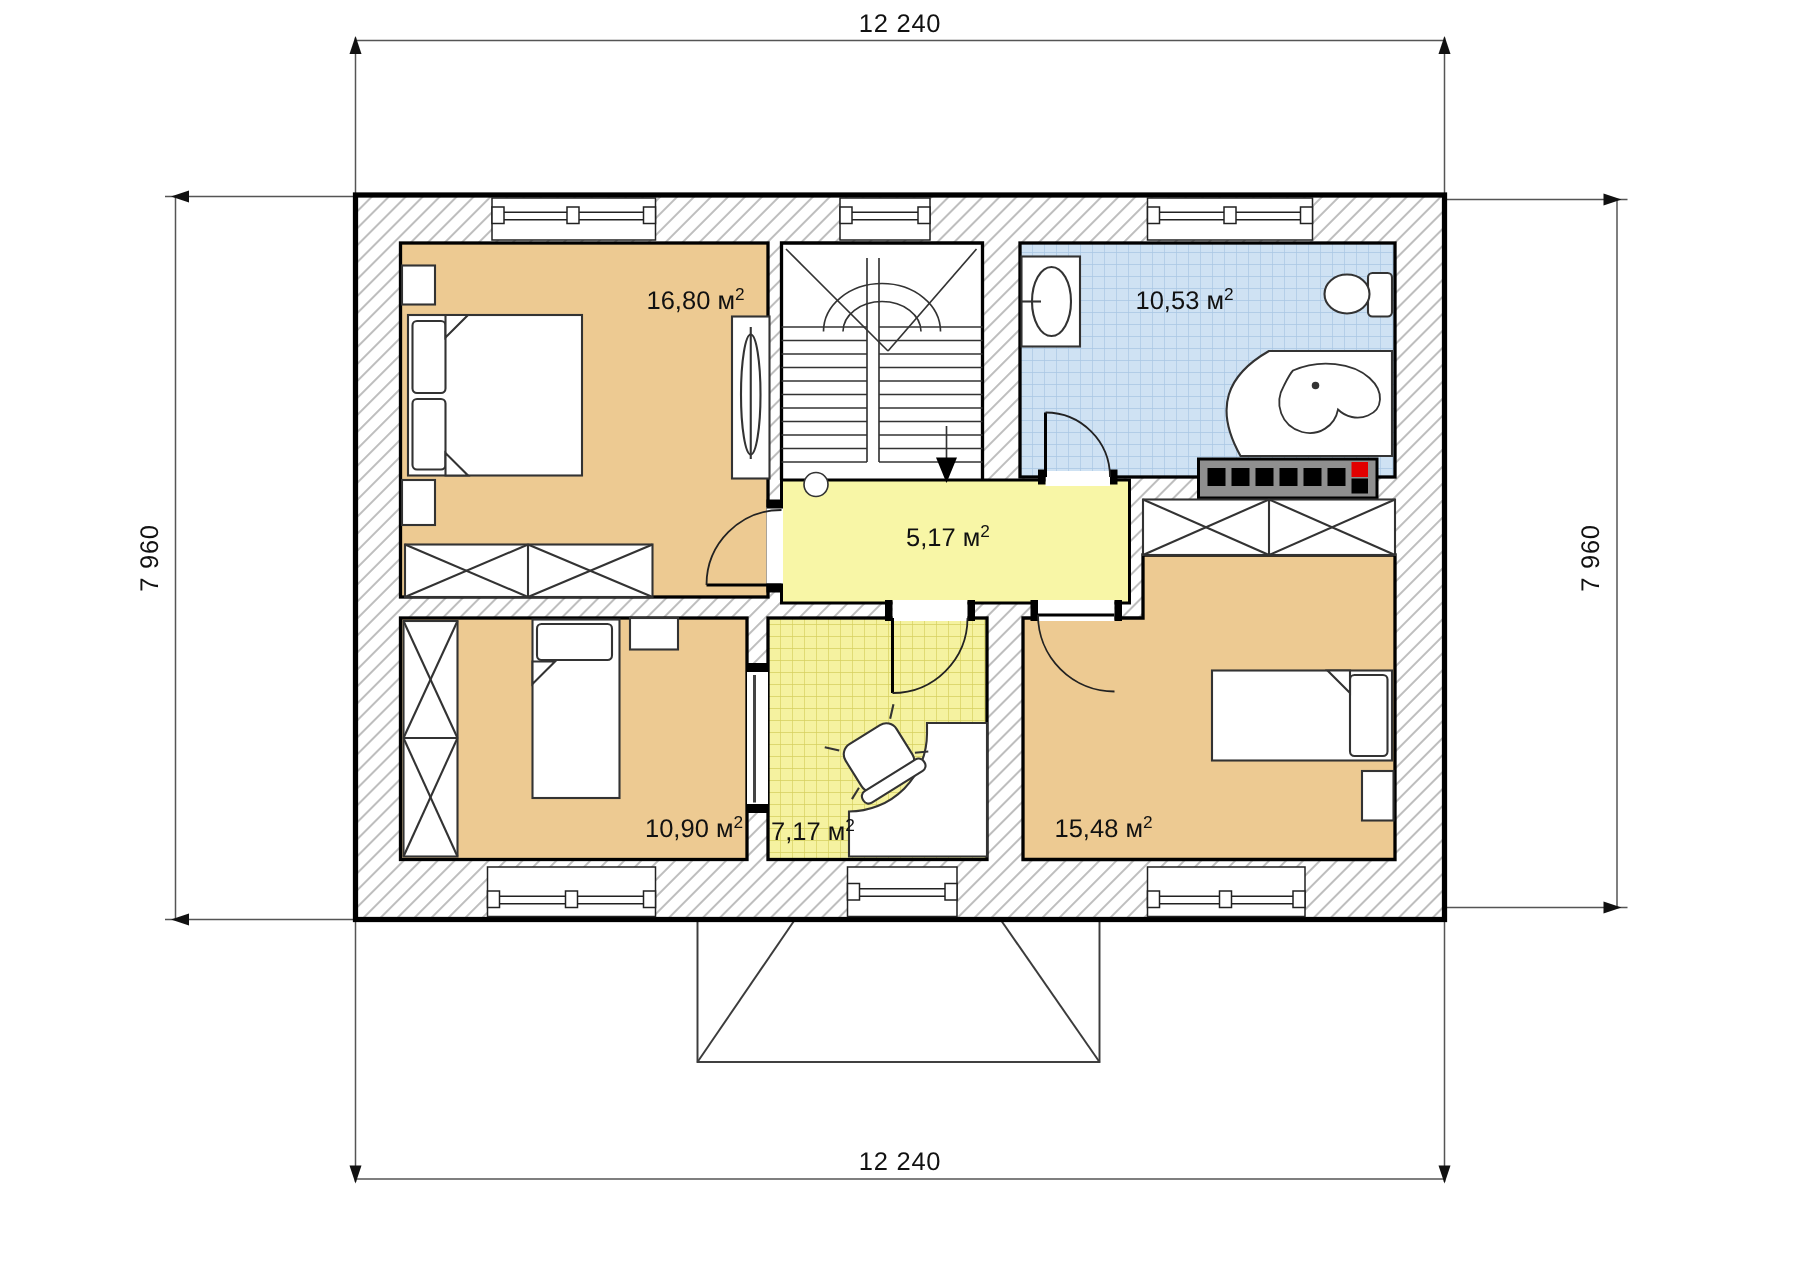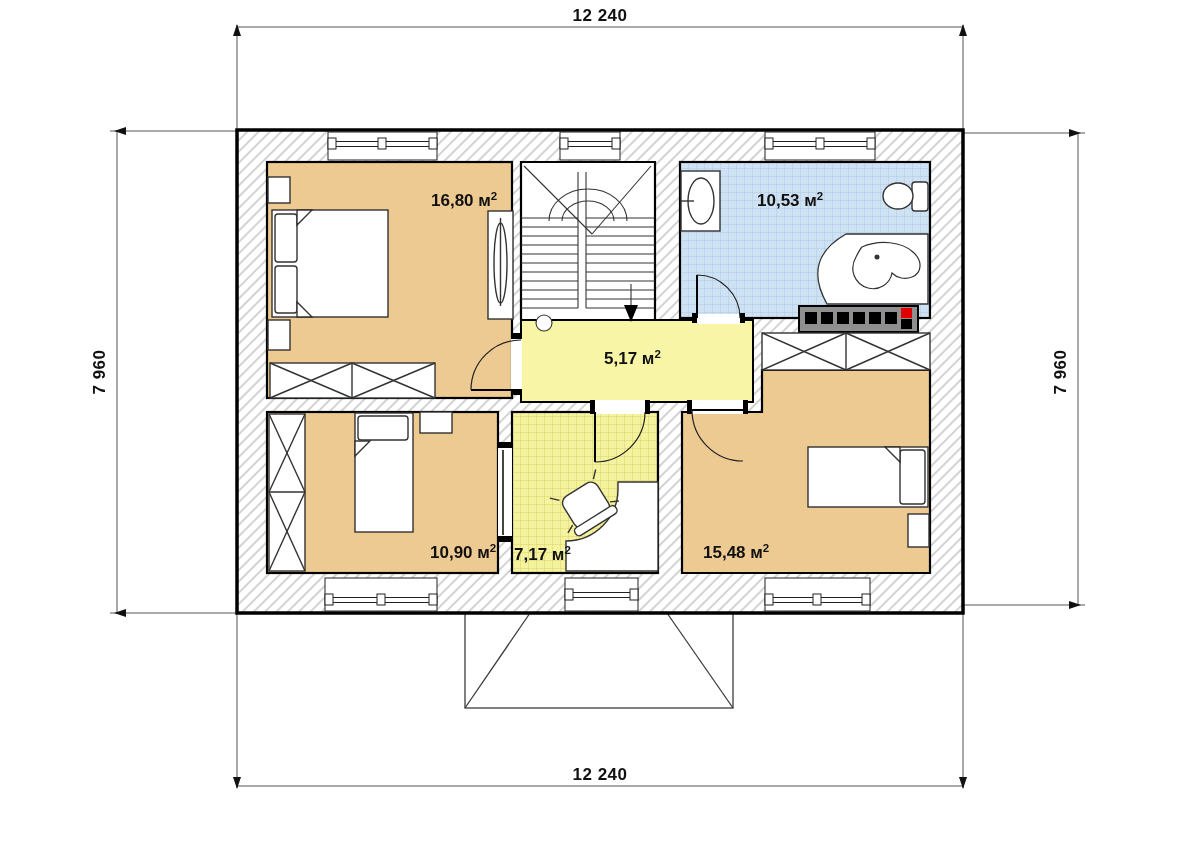--- a/index.html
+++ b/index.html
@@ -1,17 +1,17 @@
 <!DOCTYPE html>
 <html><head>
 <meta charset="utf-8">
 <style>
   html,body{margin:0;padding:0;background:#ffffff;}
   .page{position:relative;width:1200px;height:849px;background:#ffffff;overflow:hidden;
-        font-family:"Liberation Sans",sans-serif;font-weight:bold;}
+        font-family:"Liberation Sans",sans-serif;}
   svg text{font-family:"Liberation Sans",sans-serif;fill:#111;}
   .dim-text{font-size:17px;letter-spacing:.5px;}
   .area-text{font-size:17px;}
 </style>
 </head>
 <body>
 
 <div class="page">
 <svg width="1200" height="849" viewBox="0 0 1200 849">
   <defs>

